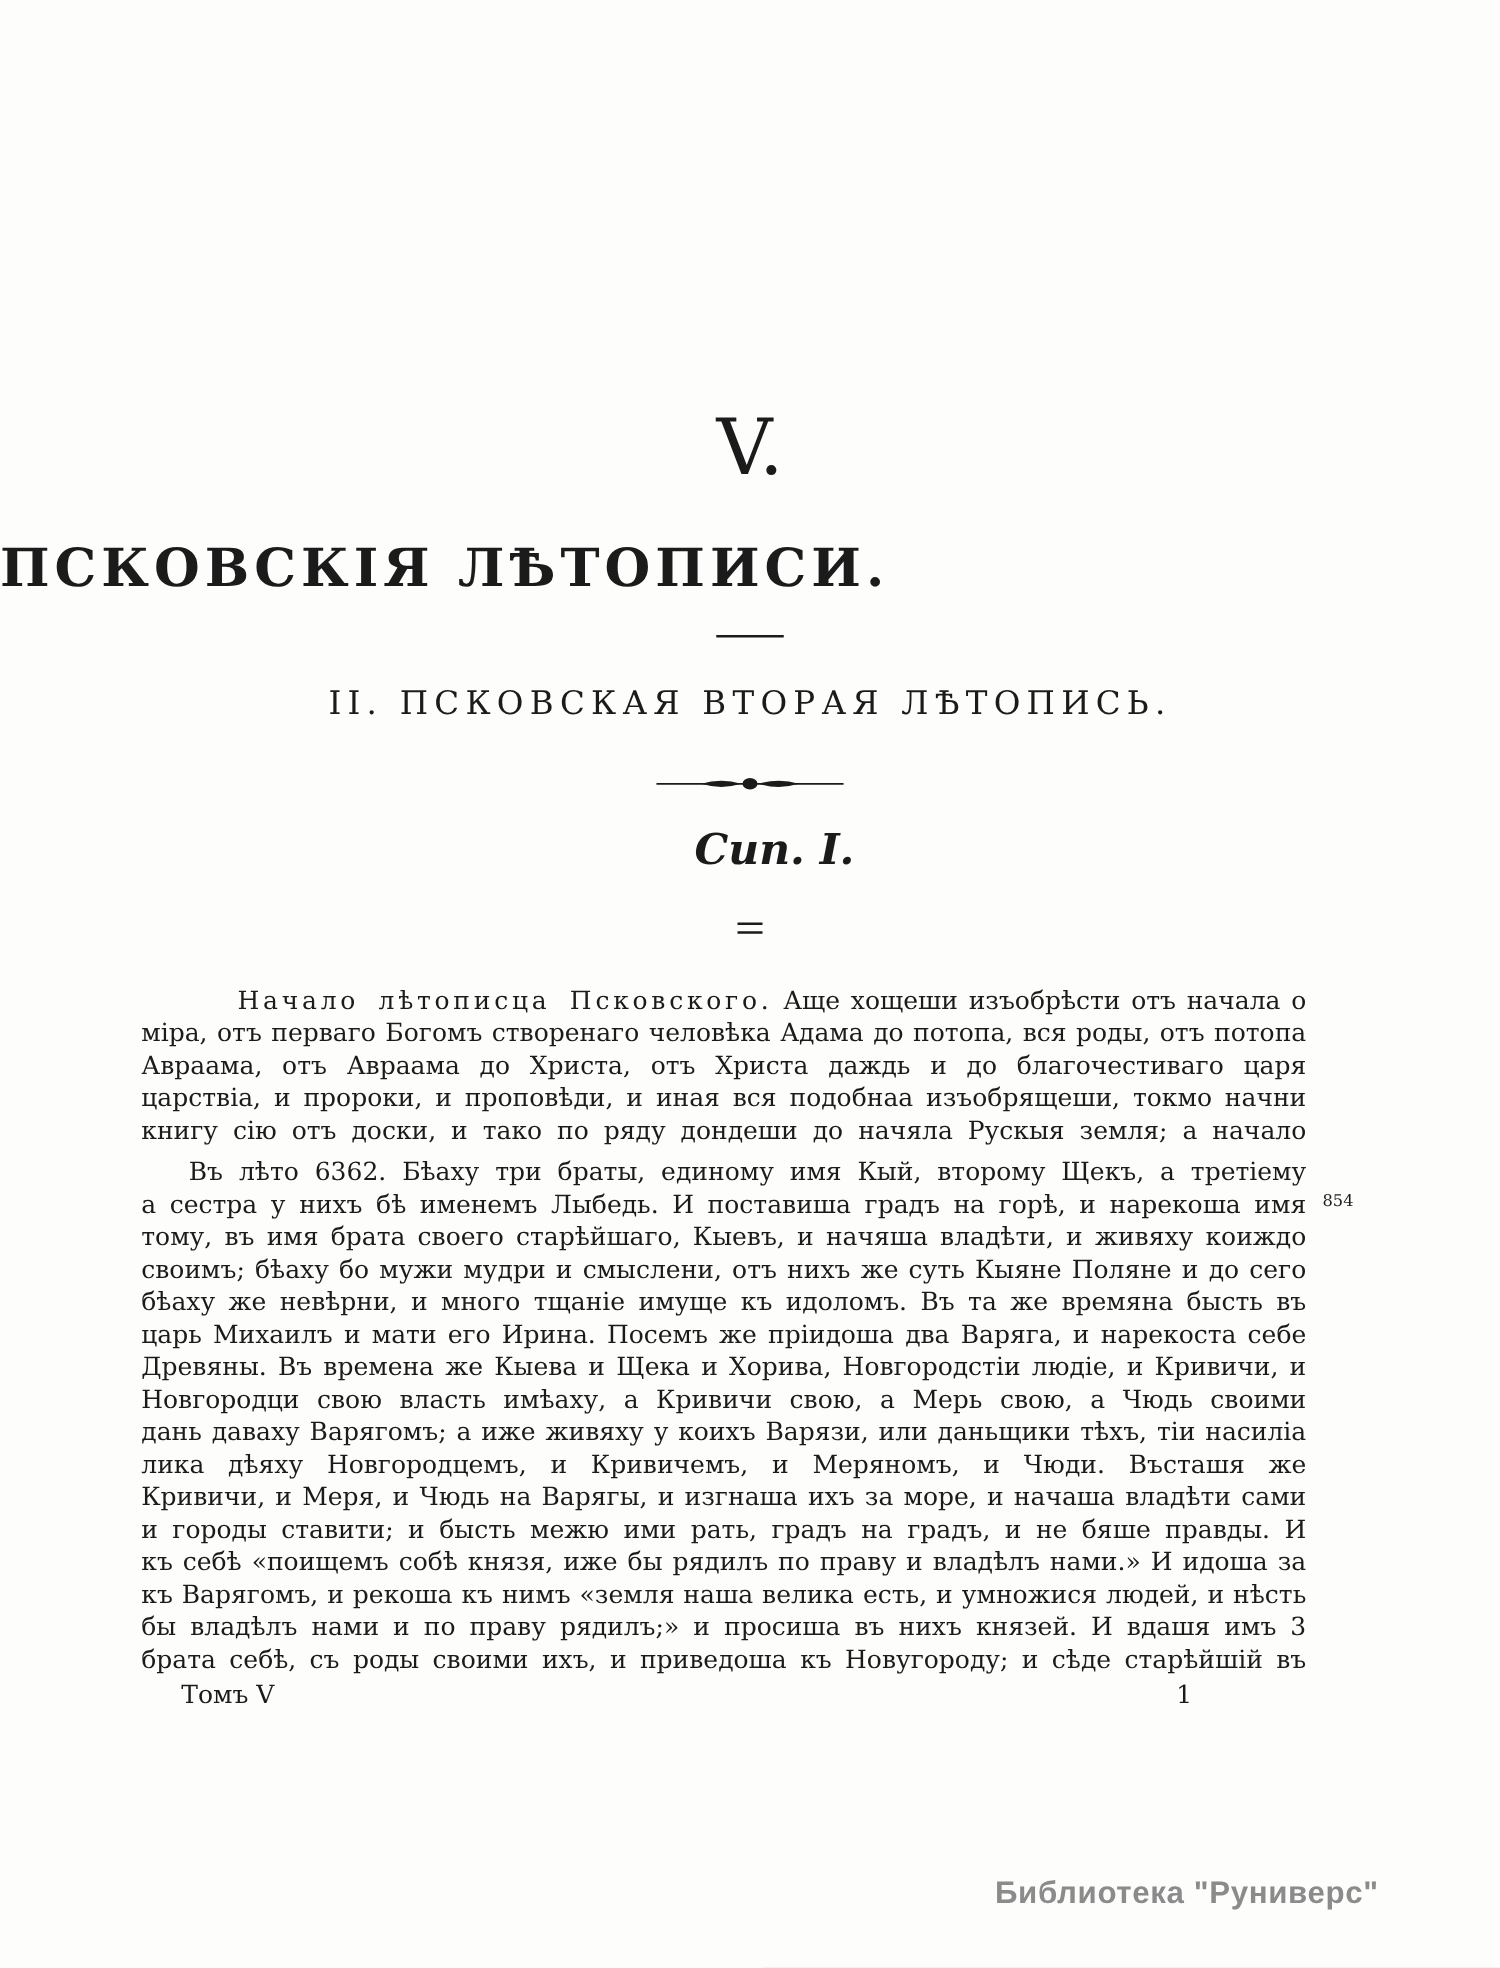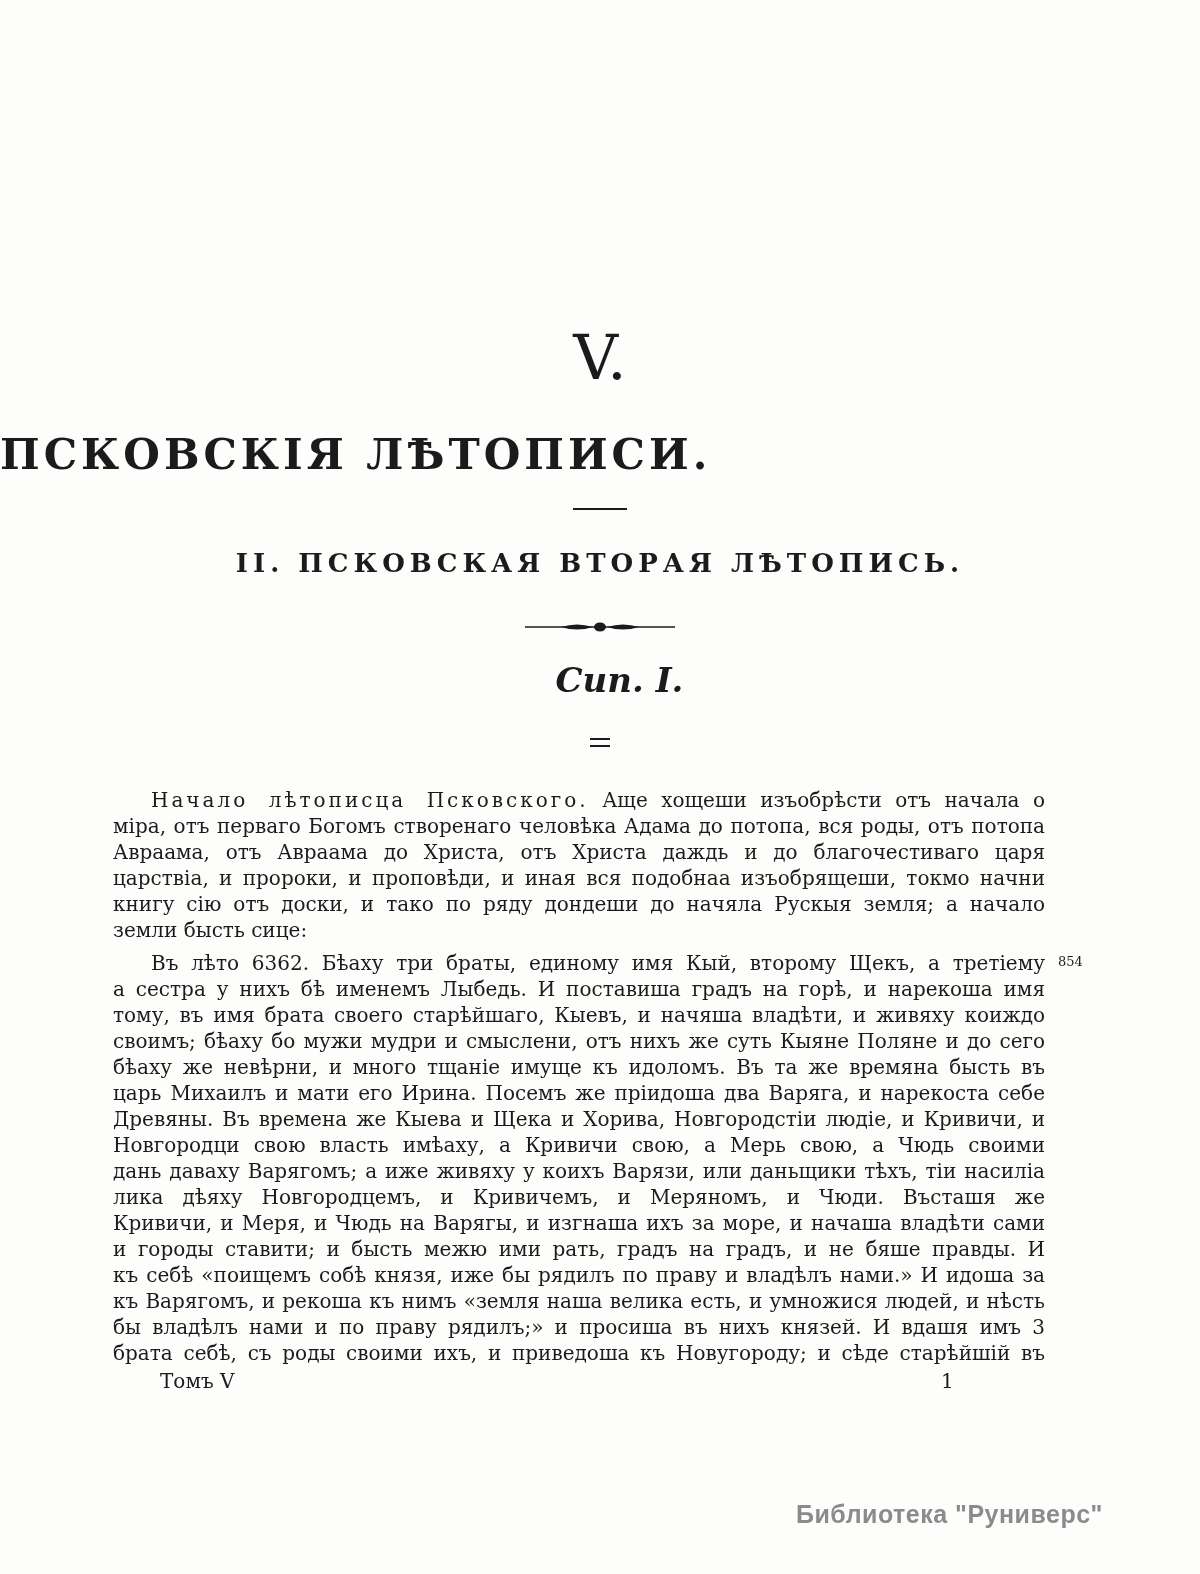--- a/index.html
+++ b/index.html
@@ -36,21 +36,21 @@
     width: 54px;
     border: none;
     border-top: 2px solid #1b1b1b;
     margin: 30px auto 0 auto;
   }
   .subtitle {
     margin-top: 38px;
     text-align: center;
     font-size: 26px;
     line-height: 30px;
-    font-weight: bold;
+    font-weight: normal;
     letter-spacing: 5px;
   }
   .ornament-wrap {
     margin-top: 42px;
     text-align: center;
     line-height: 0;
   }
   .list-heading {
     margin-top: 26px;
     text-align: center;
@@ -88,38 +88,39 @@
   }
   .indent {
     padding-left: 38px;
   }
   .para2 {
     margin-top: 7px;
   }
   .lead-spaced {
     letter-spacing: 3px;
     word-spacing: 4px;
+    margin-left: 39px;
   }
   .margin-note {
     position: absolute;
     left: 945px;
     top: 165px;
     font-size: 13px;
     line-height: 20px;
     white-space: nowrap;
   }
   .footer {
     position: relative;
     margin-top: 3px;
     height: 26px;
     font-size: 20px;
   }
   .footer-volume {
     position: absolute;
-    left: 160px;
+    left: 145px;
     top: 0;
     text-align: right;
   }
   .footer-page {
     position: absolute;
     left: 941px;
     top: 0;
   }
   .watermark {
     position: absolute;
@@ -162,21 +163,20 @@
 
     <div class="para1">
       <div class="jline indent">
         <span class="lead-spaced">Начало лѣтописца Псковского.</span>
         <span>Аще хощеши изъобрѣсти отъ начала о твореніи</span>
       </div>
       <div class="jline">міра, отъ перваго Богомъ створенаго человѣка Адама до потопа, вся роды, отъ потопа до</div>
       <div class="jline">Авраама, отъ Авраама до Христа, отъ Христа даждь и до благочестиваго царя Михаила, и</div>
       <div class="jline">царствіа, и пророки, и проповѣди, и иная вся подобнаа изъобрящеши, токмо начни чести</div>
       <div class="jline">книгу сію отъ доски, и тако по ряду дондеши до начяла Рускыя земля; а начало Рускыя</div>
-      <div class="line-last">земли бысть сице:</div>
     </div>
 
     <div class="para2">
       <div class="jline indent">Въ лѣто 6362. Бѣаху три браты, единому имя Кый, второму Щекъ, а третіему Хоривъ,</div>
       <div class="jline">а сестра у нихъ бѣ именемъ Лыбедь. И поставиша градъ на горѣ, и нарекоша имя граду</div>
       <div class="jline">тому, въ имя брата своего старѣйшаго, Кыевъ, и начяша владѣти, и живяху коиждо родомъ</div>
       <div class="jline">своимъ; бѣаху бо мужи мудри и смыслени, отъ нихъ же суть Кыяне Поляне и до сего дни;</div>
       <div class="jline">бѣаху же невѣрни, и много тщаніе имуще къ идоломъ. Въ та же времяна бысть въ Грекохъ</div>
       <div class="jline">царь Михаилъ и мати его Ирина. Посемъ же пріидоша два Варяга, и нарекоста себе князи,</div>
       <div class="jline">Древяны. Въ времена же Кыева и Щека и Хорива, Новгородстіи людіе, и Кривичи, и Мерь,</div>

